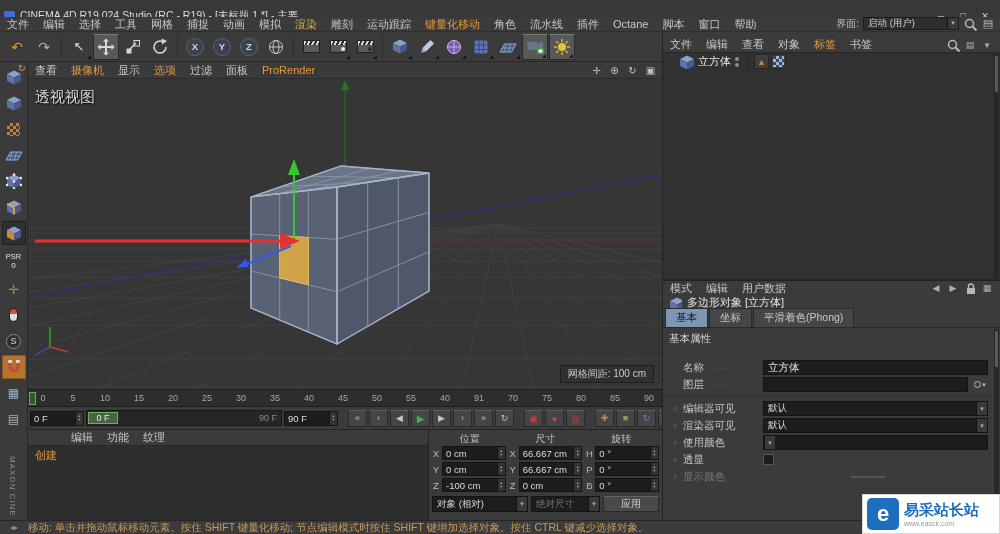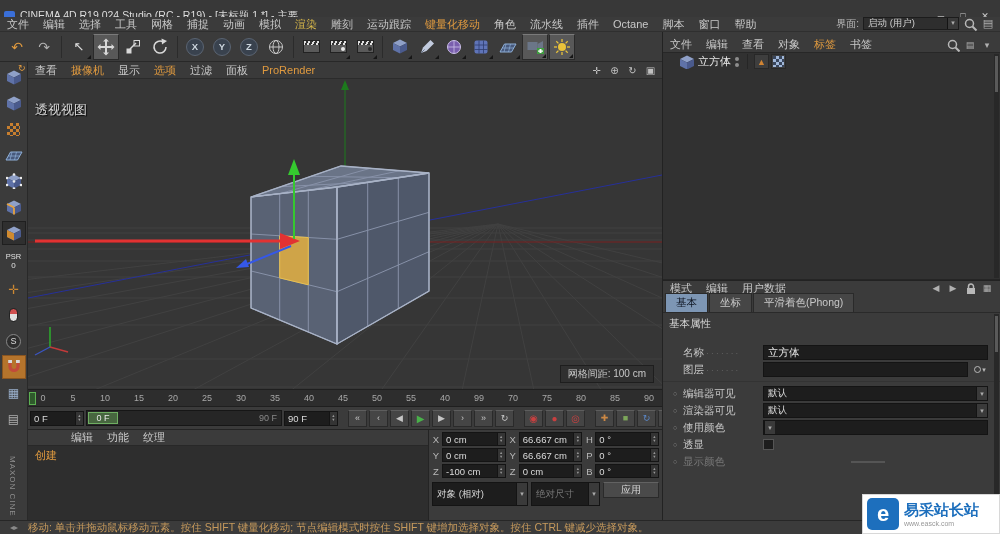--- a/index.html
+++ b/index.html
@@ -41,21 +41,21 @@
 .lcell.active{background:#b5742c;border:1px solid #8a5520}
 .psr-top{font-size:7.5px;color:#e0e0e0;line-height:8px}
 .psr-val{font-size:8px;color:#e0e0e0;line-height:9px}
 .brand{position:absolute;bottom:3px;left:8px;writing-mode:vertical-rl;font-size:8px;color:#8f8f8f;letter-spacing:1px}
 .over-glyph{position:absolute;right:0;top:-2px;font-size:9px;color:#e09a3f}
 
 .vmenubar{left:28px;top:62px;width:634px;height:17px;background:#3a3a3a;border-bottom:1px solid #2b2b2b;display:flex;align-items:center}
 .vicons{margin-left:auto;display:flex;gap:3px;padding-right:4px}
 .vicon{width:15px;text-align:center;color:#c0c0c0;font-size:10px}
 .viewport{left:28px;top:79px;width:634px;height:310px;background:#363636;overflow:hidden}
-.viewlabel{position:absolute;left:7px;top:22px;color:#d8d8d8;font-size:13px;text-shadow:1px 1px 1px #000}
+.viewlabel{position:absolute;left:7px;top:9px;color:#d8d8d8;font-size:15px;text-shadow:1px 1px 1px #000}
 .gridinfo{position:absolute;right:8px;bottom:6px;background:#303030;border:1px solid #1e1e1e;color:#c8c8c8;font-size:10px;padding:1px 7px}
 
 .ruler{left:28px;top:389px;width:634px;height:18px;background:#2d2d2d;border-top:1px solid #1f1f1f;border-bottom:1px solid #1f1f1f;position:absolute}
 .ticks{display:flex;justify-content:space-between;padding:3px 8px 0 12px;font-size:9px;color:#a8a8a8}
 .tick{min-width:6px;text-align:center}
 .playhead{position:absolute;left:1px;top:2px;width:7px;height:13px;background:#2f5a2c;border:1px solid #5cb052}
 
 .transport{left:28px;top:407px;width:634px;height:23px;background:#3b3b3b;display:flex;align-items:center;gap:2px;padding:0 2px;border-bottom:1px solid #242424}
 .nfield{height:15px;display:flex;align-items:center;background:#1d1d1d;border:1px solid #141414}
 .nval{flex:1;padding:0 3px;font-size:9.5px;color:#dcdcdc;white-space:nowrap;overflow:hidden}
@@ -71,21 +71,21 @@
 
 .matpanel{left:28px;top:430px;width:400px;height:90px;background:#2e2e2e}
 .matmenu{height:16px;background:#3b3b3b;border-bottom:1px solid #282828;display:flex;align-items:center}
 .coordpanel{left:428px;top:430px;width:234px;height:90px;background:#3b3b3b;border-left:1px solid #242424;padding:2px 3px}
 .coordhead{display:grid;grid-template-columns:1fr 1fr 1fr;text-align:center;color:#c4c4c4;font-size:10px;height:14px}
 .coordgrid{display:grid;grid-template-columns:1fr 1fr 1fr;gap:2px 3px}
 .ccell{display:flex;align-items:center;gap:2px}
 .clabel{width:8px;font-size:9.5px;color:#b8b8b8;text-align:center}
 .ccell .nfield{flex:1;height:14px}
 .coordbottom{display:flex;gap:3px;margin-top:4px;height:16px}
-.dropdown{display:flex;align-items:center;background:#1d1d1d;border:1px solid #141414;height:24px}
+.dropdown{display:flex;align-items:center;background:#1d1d1d;border:1px solid #141414;height:16px}
 .dval{flex:1;padding:0 4px;font-size:9.5px;color:#d8d8d8;white-space:nowrap;overflow:hidden}
 .dval.dim{color:#777}
 .darr{width:11px;height:100%;background:#3a3a3a;border-left:1px solid #141414;color:#aaa;font-size:7px;display:flex;align-items:center;justify-content:center;flex:none}
 .applybtn{width:56px;background:#4a4a4a;border:1px solid #2a2a2a;border-top-color:#626262;color:#d8d8d8;font-size:10px;display:flex;align-items:center;justify-content:center}
 
 .rpanel{left:662px;top:32px;width:338px;height:488px;background:#3b3b3b;border-left:1px solid #222}
 .ommenu{height:15px;margin-top:5px;display:flex;align-items:center}
 .rm-icons{margin-left:auto;display:flex;align-items:center;gap:3px;padding-right:6px}
 .rm-icon{width:14px;text-align:center;color:#b0b0b0;font-size:9px}
 .ombody{height:228px;background:#313131;border-top:1px solid #272727;border-bottom:1px solid #252525;position:relative}
@@ -539,21 +539,21 @@
       <span class="tick">15</span>
       <span class="tick">20</span>
       <span class="tick">25</span>
       <span class="tick">30</span>
       <span class="tick">35</span>
       <span class="tick">40</span>
       <span class="tick">45</span>
       <span class="tick">50</span>
       <span class="tick">55</span>
       <span class="tick">40</span>
-      <span class="tick">99</span>
+      <span class="tick">91</span>
       <span class="tick">70</span>
       <span class="tick">75</span>
       <span class="tick">80</span>
       <span class="tick">85</span>
       <span class="tick">90</span>
     </div>
   <span class="playhead"></span>
 </div>
 
 <div class="abs transport">
@@ -599,20 +599,25 @@
 <div class="abs matpanel">
   <div class="matmenu">
       <span class="menu-item" style="color: rgb(224, 154, 63); margin-top: 36px;">创建</span>
       <span class="menu-item">编辑</span>
       <span class="menu-item">功能</span>
       <span class="menu-item">纹理</span>
     </div>
 </div>
 
 <div class="abs coordpanel">
+  <div class="coordhead">
+    <span>位置</span>
+    <span>尺寸</span>
+    <span>旋转</span>
+  </div>
   <div class="coordgrid">
     <span class="ccell">
         <span class="clabel">X</span>
         <span class="nfield">
           <span class="nval">0 cm</span>
           <span class="spin">
             <i>▴</i>
             <i>▾</i>
           </span>
         </span>
@@ -765,20 +770,26 @@
     <span class="rm-icons">
       <span class="rm-icon">◀</span>
       <span class="rm-icon">▶</span>
       <span class="rm-icon">
           <svg width="14" height="14">
             <use href="#i-lock"></use>
           </svg>
         </span>
       <span class="rm-icon">▦</span>
     </span>
+  </div>
+  <div class="amheader">
+    <svg width="13" height="13">
+        <use href="#i-cube"></use>
+      </svg>
+    <span>多边形对象 [立方体]</span>
   </div>
   <div class="amtabs">
     <span class="tab sel">基本</span>
     <span class="tab">坐标</span>
     <span class="tab">平滑着色(Phong)</span>
   </div>
   <div class="ambody">
     <div class="amsection">基本属性</div>
     <div class="amrow">
       <span class="dotpfx"></span>

